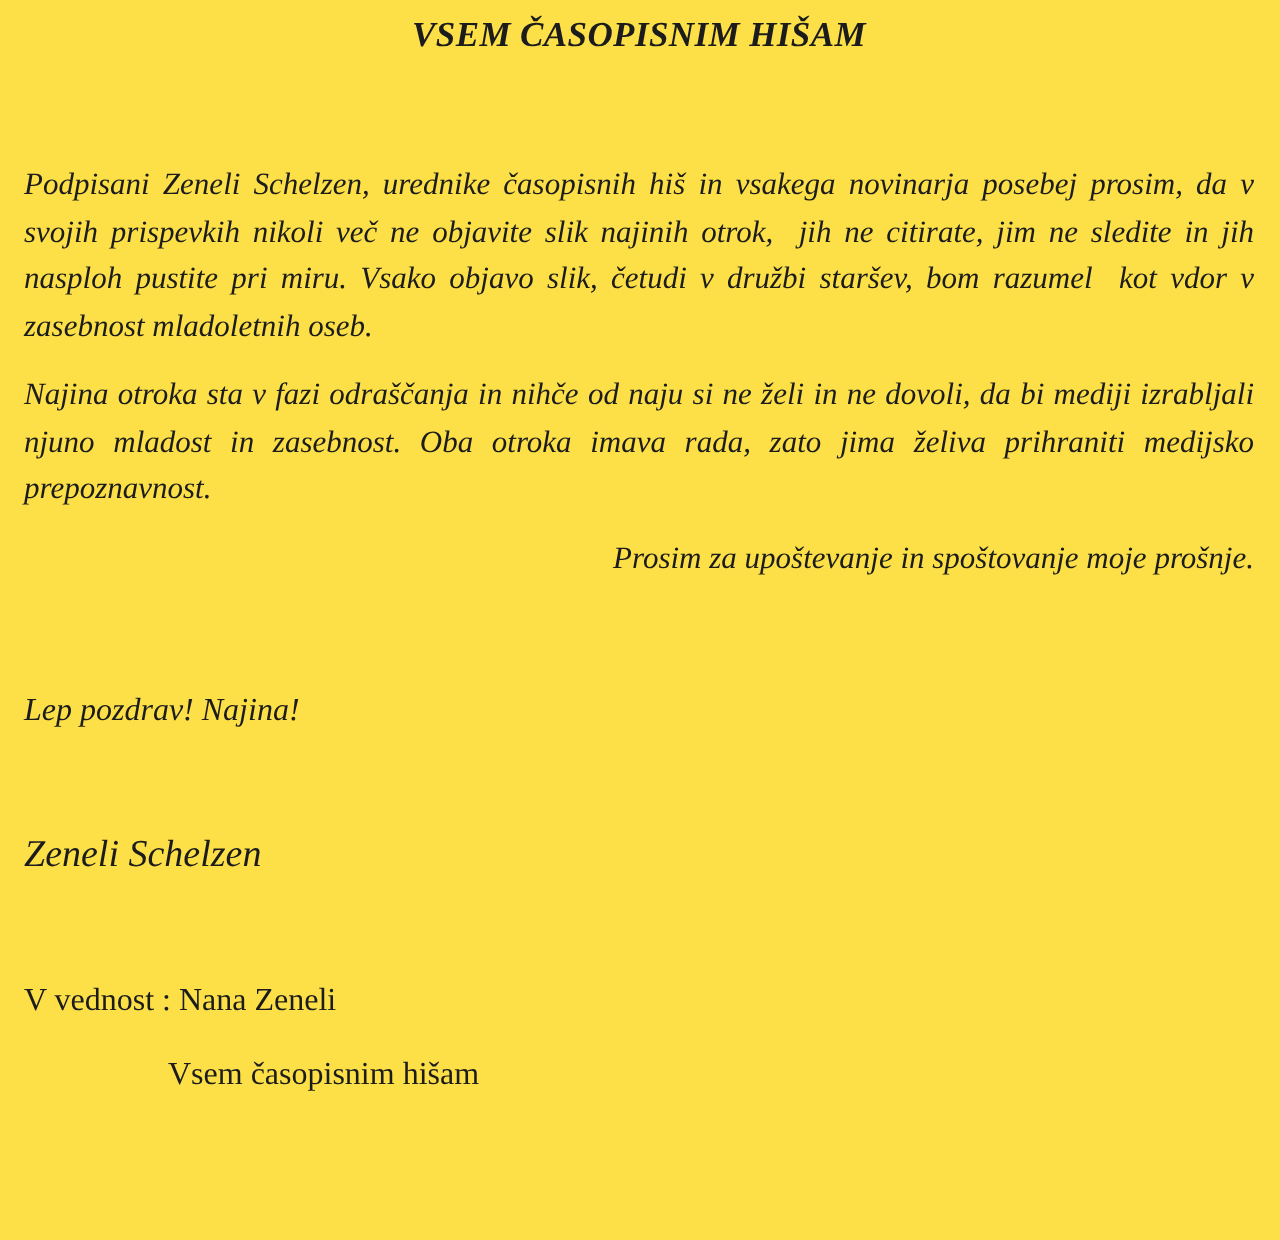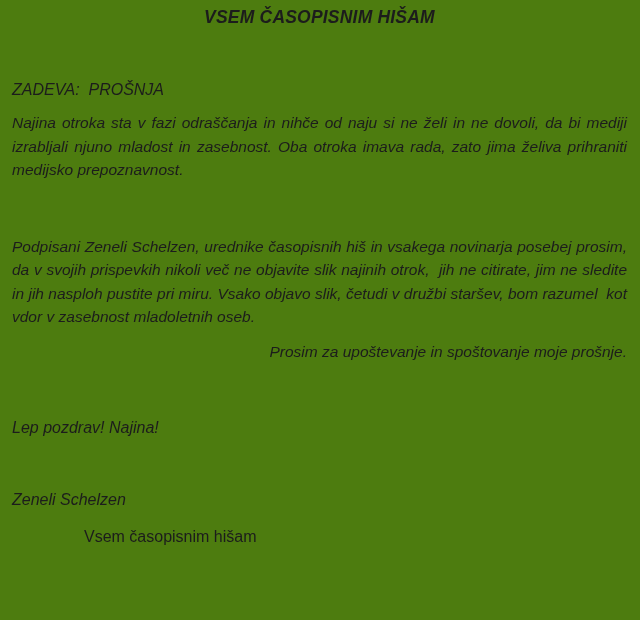--- a/index.html
+++ b/index.html
@@ -4,23 +4,23 @@
 <style>
   html, body {
     margin: 0;
     padding: 0;
     background: #ffffff;
   }
   .page {
     position: relative;
     width: 640px;
     height: 620px;
-    background: #4d7c0f;
+    background: #fde047;
     color: #1c1c1c;
-    font-family: Liberation Sans, sans-serif;
+    font-family: Liberation Serif, serif;
     box-sizing: border-box;
     padding: 6px 13px 0 12px;
     overflow: hidden;
   }
   .title {
     font-style: italic;
     font-size: 17.5px;
     line-height: 22px;
     text-align: center;
     letter-spacing: 0.2px;
@@ -47,21 +47,21 @@
   .body-par.last { text-align: right; }
   .closing {
     font-style: italic;
     font-size: 16px;
     line-height: 22px;
     margin: 54px 0 0 0;
     white-space: pre-wrap;
   }
   .signature {
     font-style: italic;
-    font-size: 16px;
+    font-size: 19px;
     line-height: 22px;
     margin: 50px 0 0 0;
     white-space: pre-wrap;
   }
   .cc-line {
     font-style: normal;
     font-size: 16px;
     line-height: 22px;
     margin: 51px 0 0 0;
     white-space: pre-wrap;
@@ -74,28 +74,28 @@
     white-space: pre-wrap;
   }
 </style>
 </head>
 <body>
 
 <div class="page">
 
   <h1 class="title">VSEM ČASOPISNIM HIŠAM</h1>
 
-  <p class="subject">ZADEVA:  PROŠNJA</p>
+
+  <p class="body-par first">Podpisani Zeneli Schelzen, urednike časopisnih hiš in vsakega novinarja posebej prosim, da v svojih prispevkih nikoli več ne objavite slik najinih otrok,  jih ne citirate, jim ne sledite in jih nasploh pustite pri miru. Vsako objavo slik, četudi v družbi staršev, bom razumel  kot vdor v zasebnost mladoletnih oseb.</p>
 
   <p class="body-par follow">Najina otroka sta v fazi odraščanja in nihče od naju si ne želi in ne dovoli, da bi mediji izrabljali njuno mladost in zasebnost. Oba otroka imava rada, zato jima želiva prihraniti medijsko prepoznavnost.</p>
-
-  <p class="body-par first">Podpisani Zeneli Schelzen, urednike časopisnih hiš in vsakega novinarja posebej prosim, da v svojih prispevkih nikoli več ne objavite slik najinih otrok,  jih ne citirate, jim ne sledite in jih nasploh pustite pri miru. Vsako objavo slik, četudi v družbi staršev, bom razumel  kot vdor v zasebnost mladoletnih oseb.</p>
 
   <p class="body-par follow last">Prosim za upoštevanje in spoštovanje moje prošnje.</p>
 
   <p class="closing">Lep pozdrav! Najina!</p>
 
   <p class="signature">Zeneli Schelzen</p>
 
+  <p class="cc-line">V vednost : Nana Zeneli</p>
 
   <p class="cc-recipient">Vsem časopisnim hišam</p>
 
 </div>
 
 </body></html>

